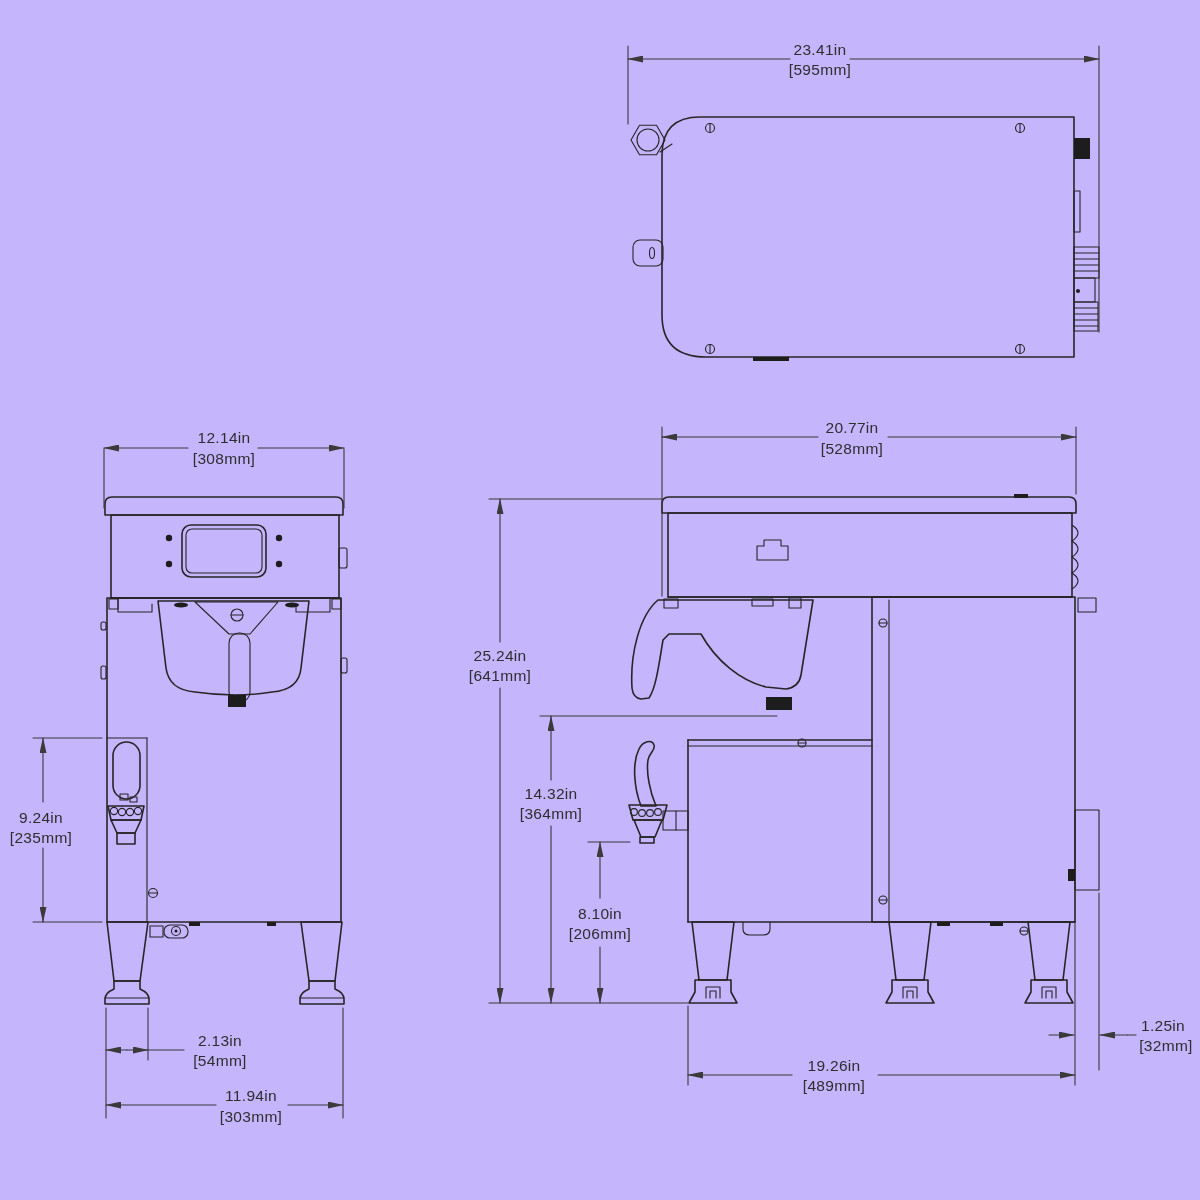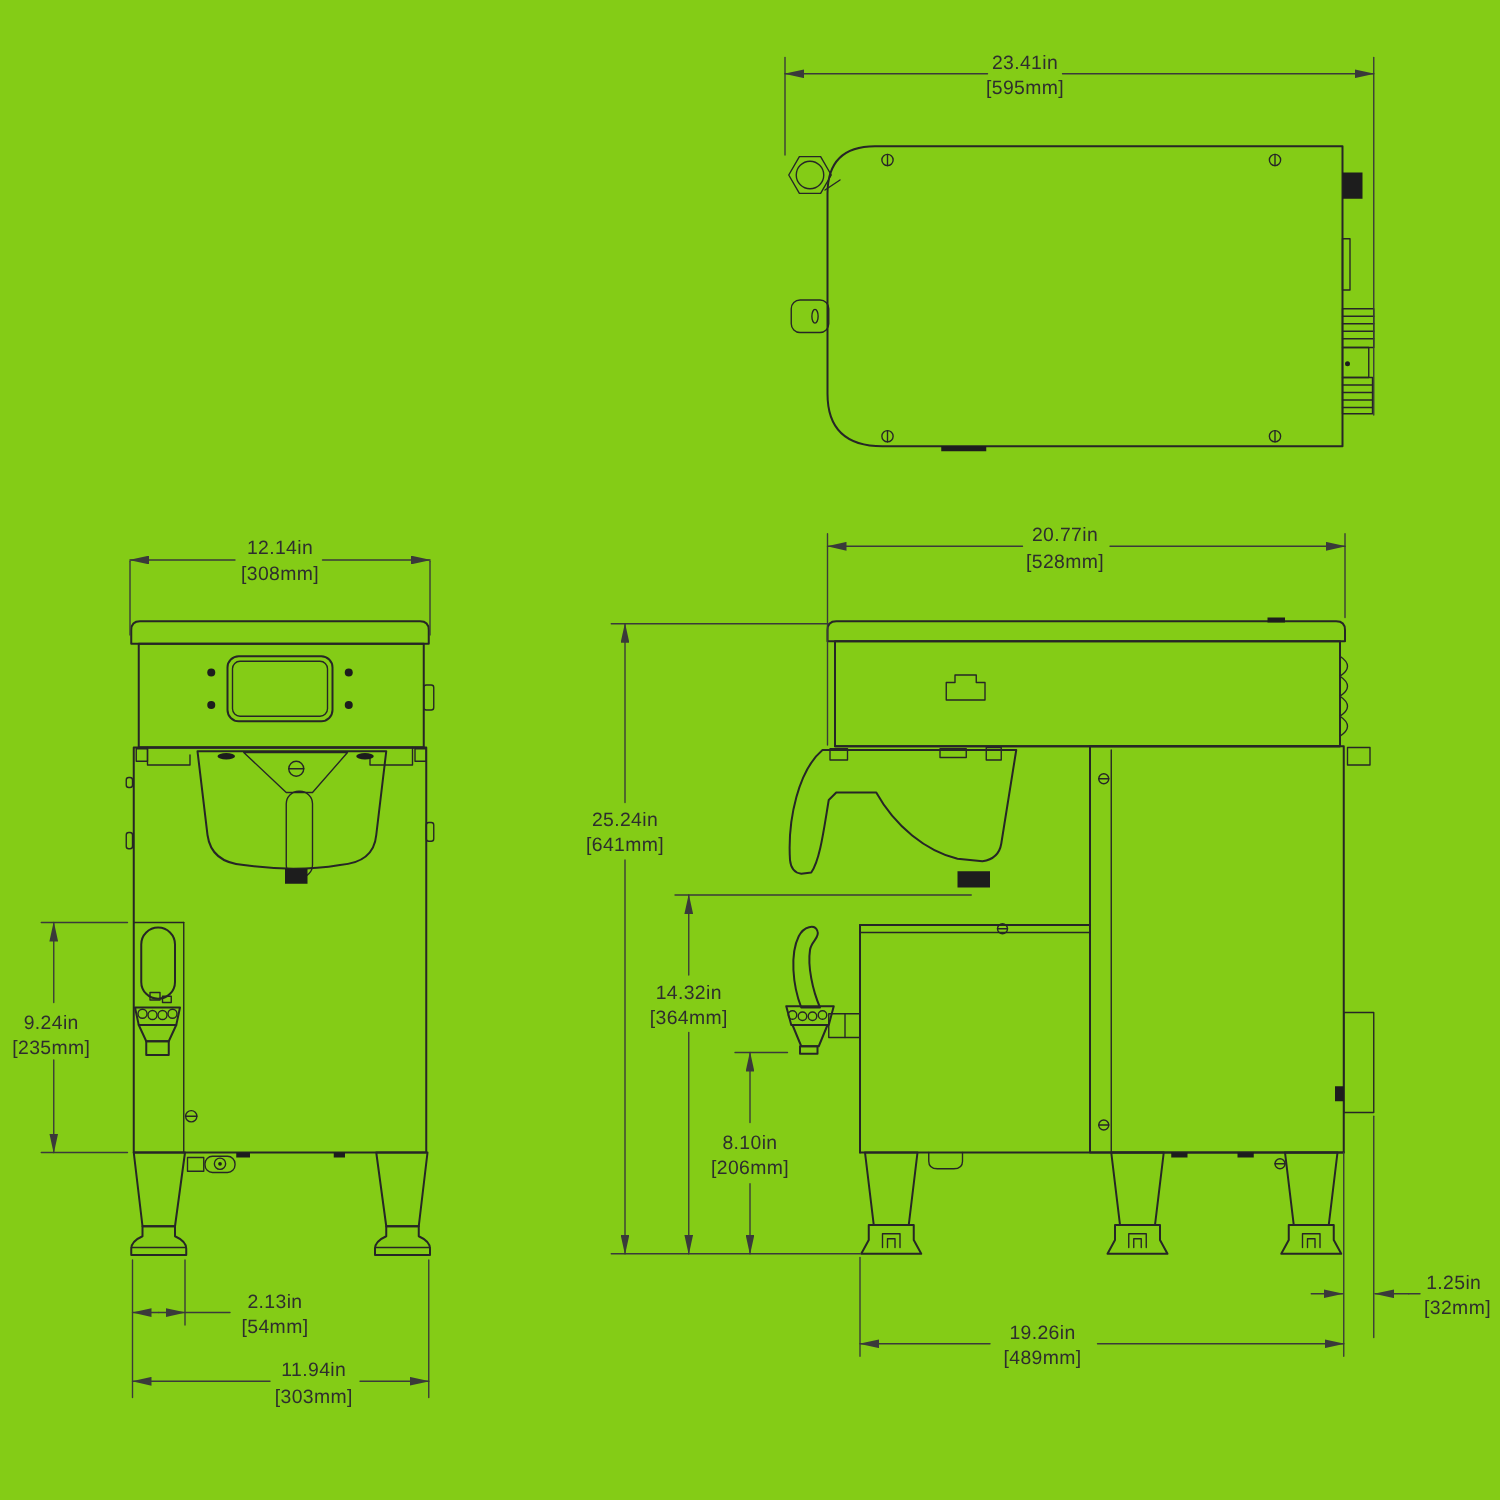--- a/index.html
+++ b/index.html
@@ -1,16 +1,16 @@
 <!DOCTYPE html>
 <html><head>
 <meta charset="utf-8">
 <style>
   html,body{margin:0;padding:0;background:#ffffff;}
-  .stage{width:1200px;height:1200px;background:#84cc16;position:relative;overflow:hidden;}
+  .stage{width:1200px;height:1200px;background:#c4b5fd;position:relative;overflow:hidden;}
   svg{display:block;}
   .ln{fill:none;stroke:#262626;stroke-width:1.6;stroke-linejoin:round;stroke-linecap:round;}
   .thin{fill:none;stroke:#262626;stroke-width:1.1;stroke-linejoin:round;stroke-linecap:round;}
   .dim{fill:none;stroke:#3a3a3a;stroke-width:1.1;stroke-linecap:round;}
   .blk{fill:#1d1d1d;stroke:none;}
   .txt{font-family:"Liberation Sans","DejaVu Sans",sans-serif;font-size:15.5px;fill:#2e2e2e;letter-spacing:0.3px;}
 </style>
 </head>
 <body>
 

